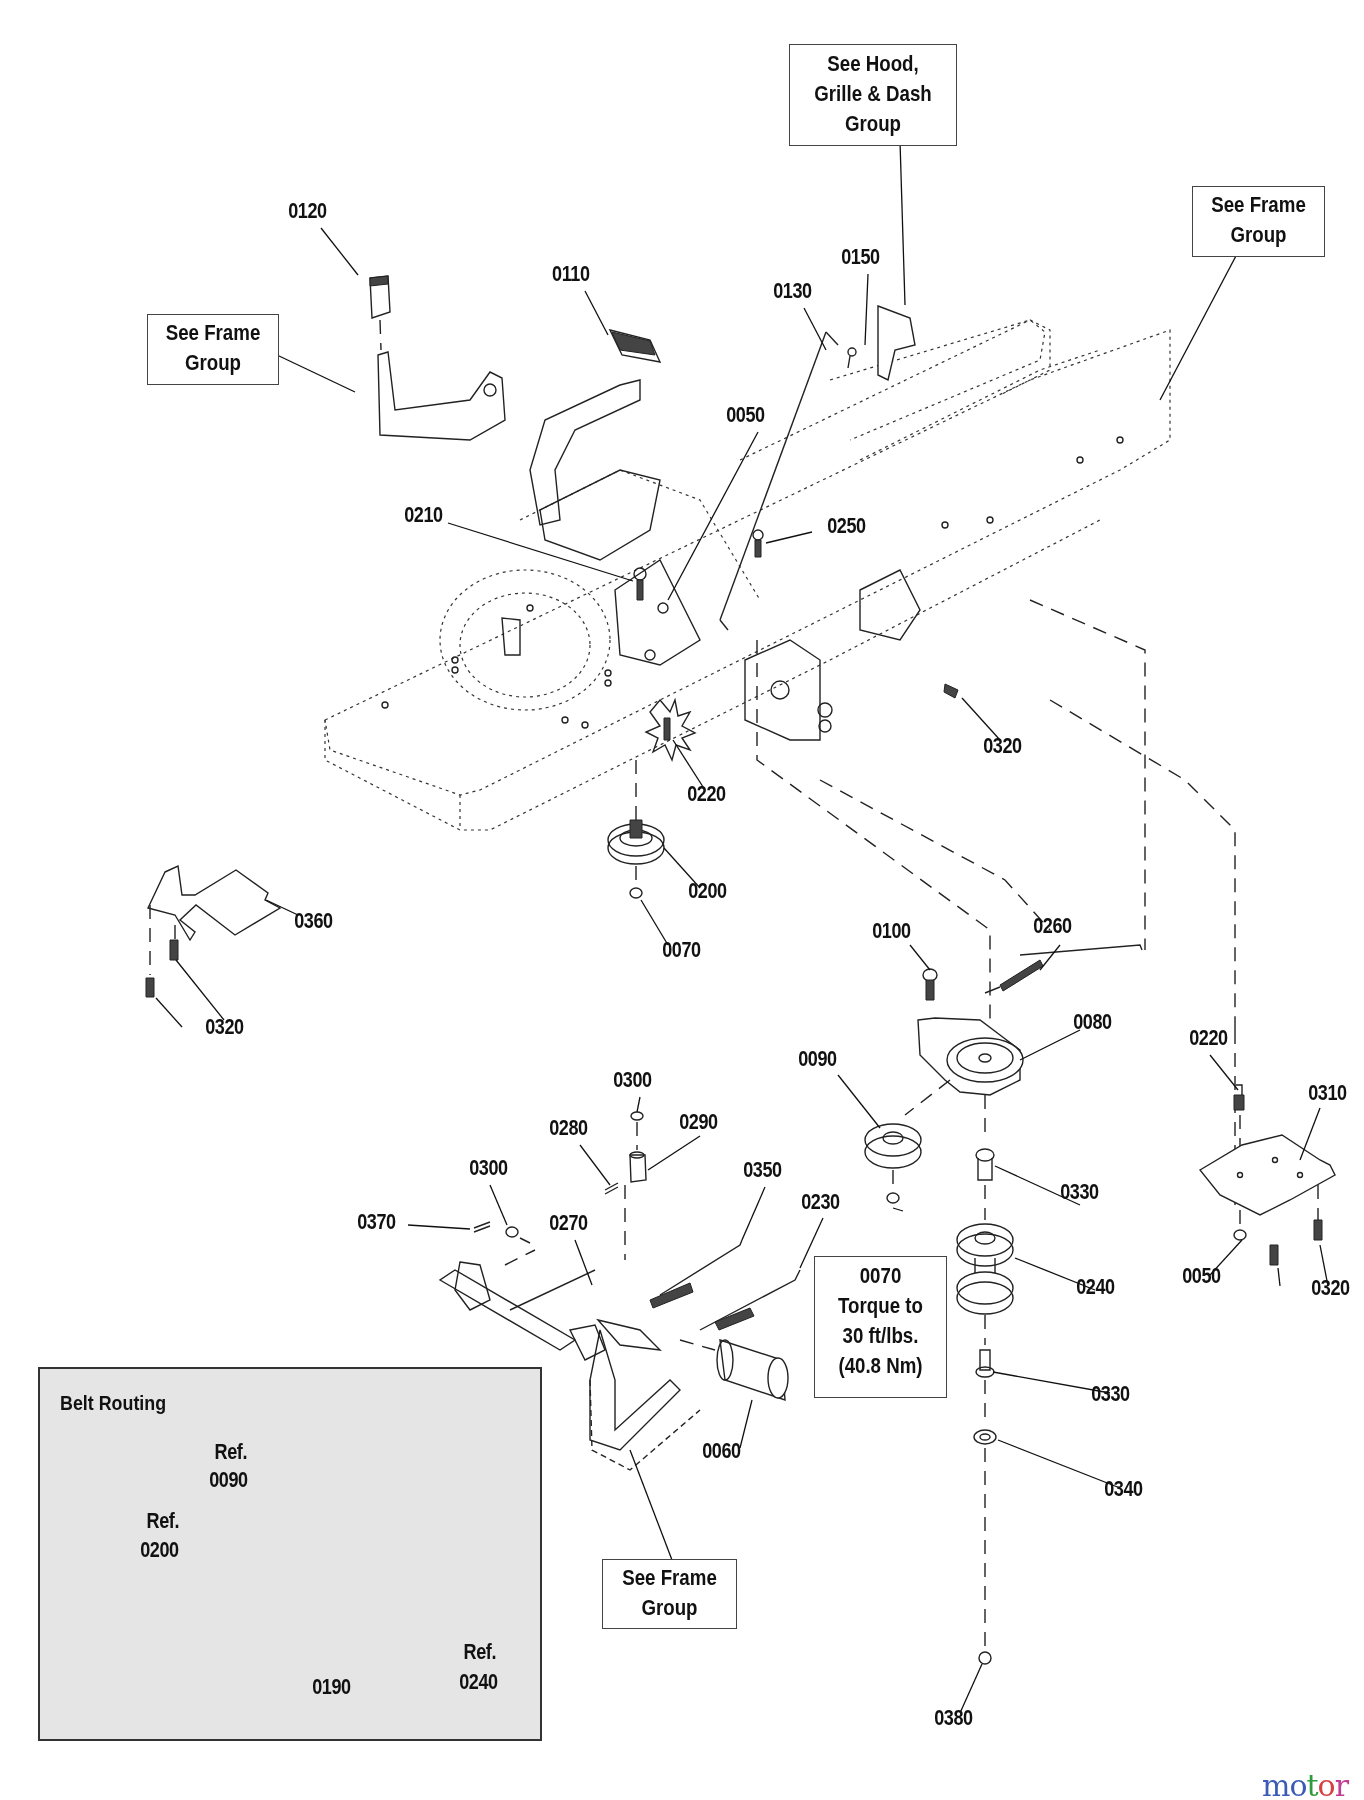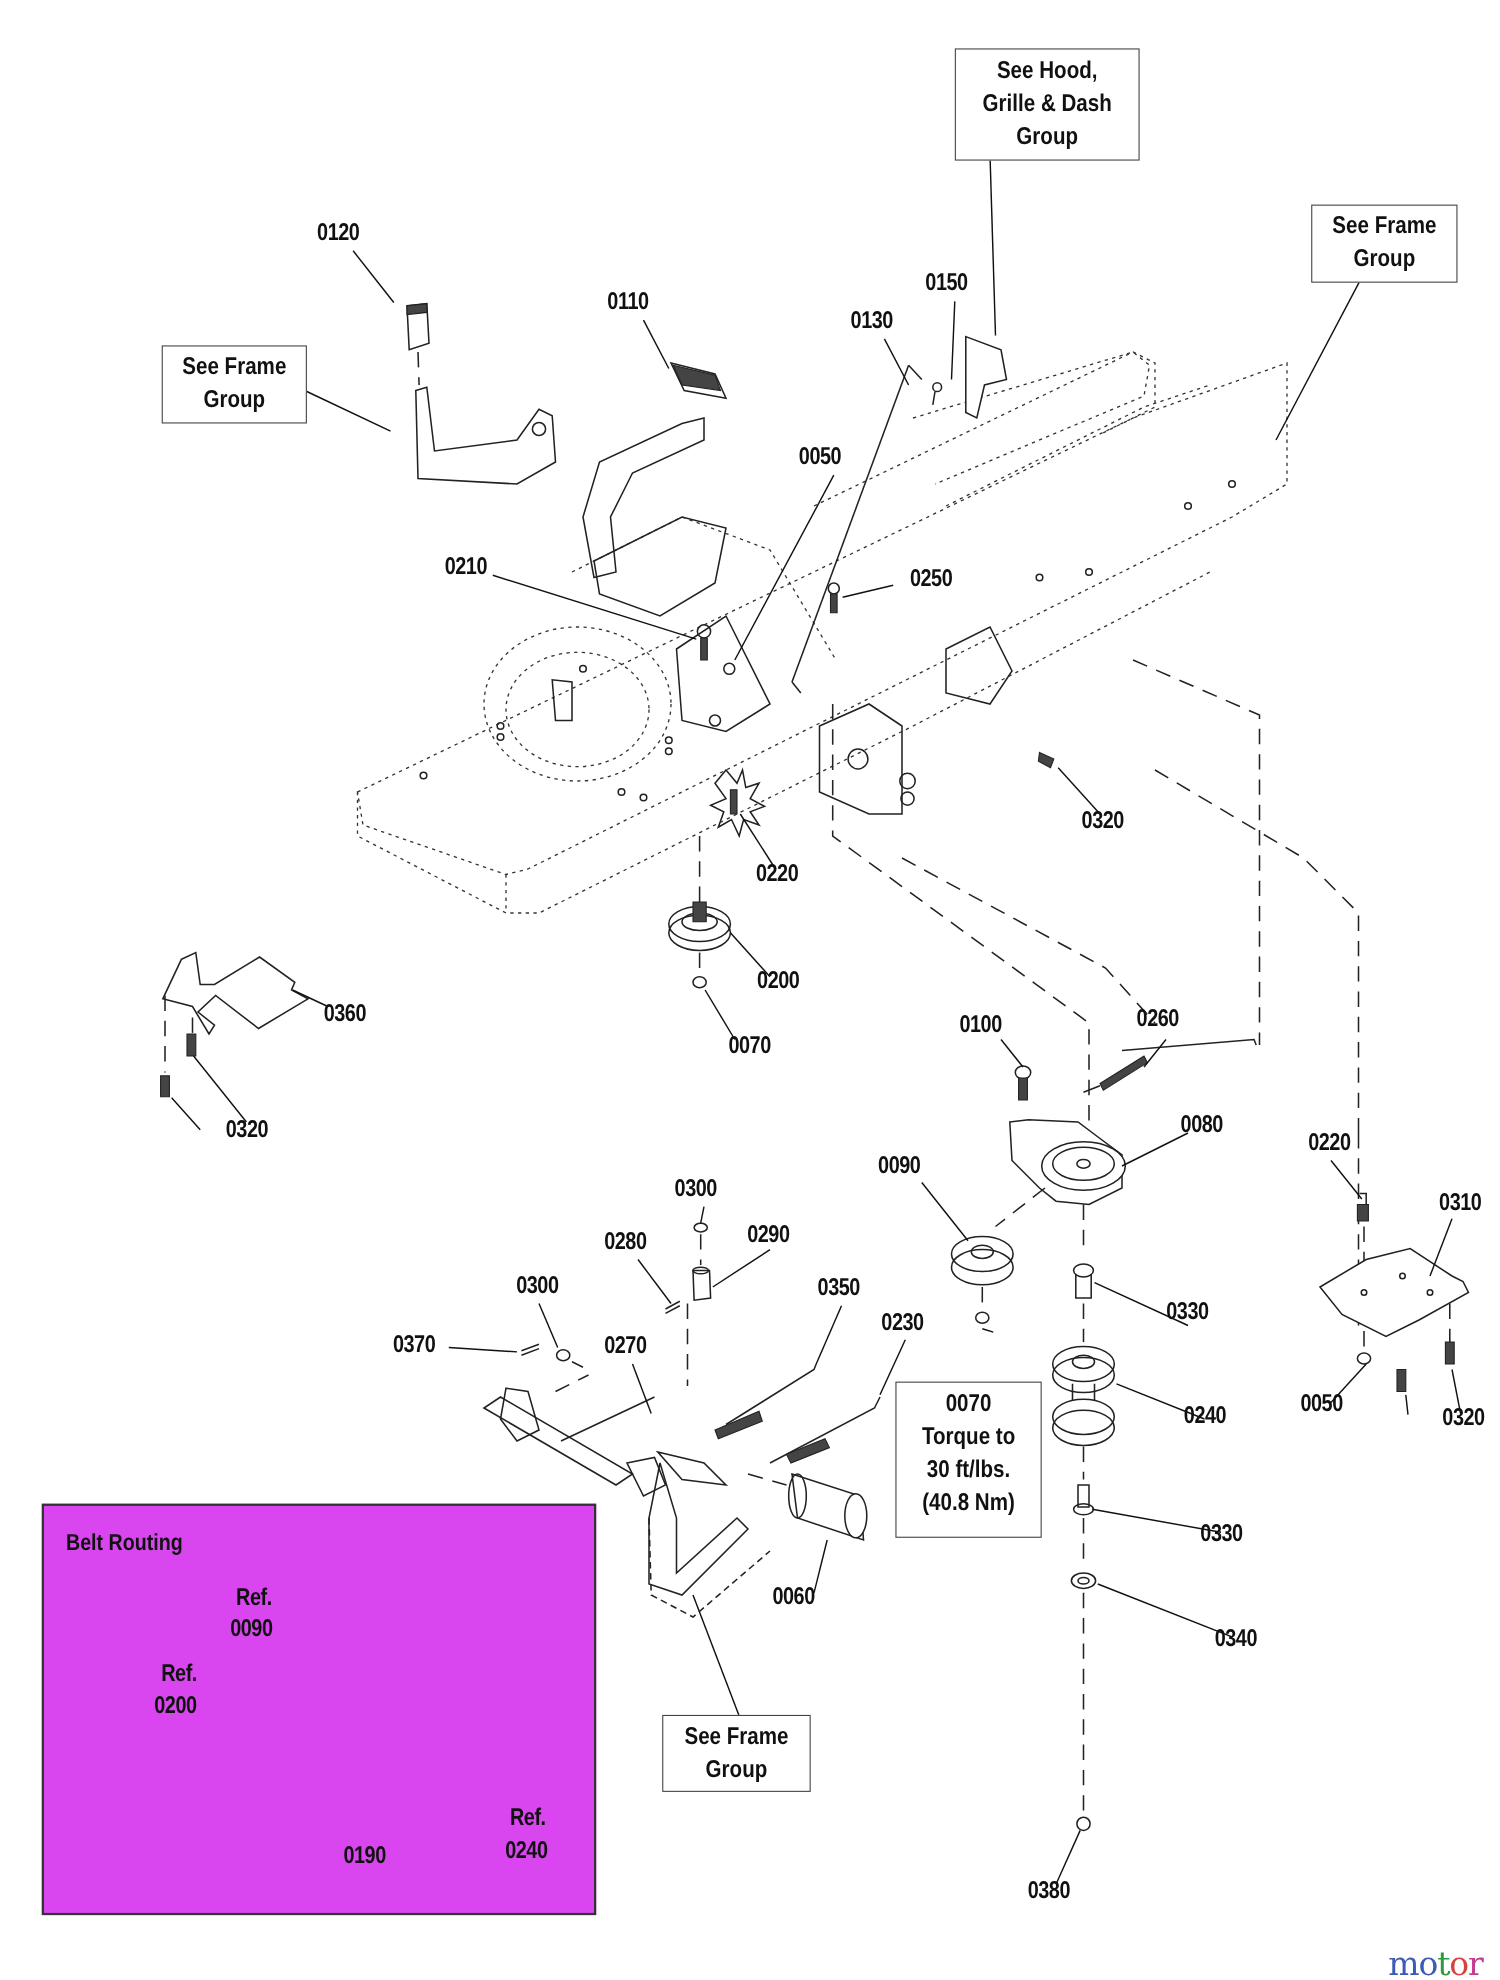--- a/index.html
+++ b/index.html
@@ -6,21 +6,21 @@
   body { width:1364px; height:1800px; position:relative; overflow:hidden;
          font-family:"Liberation Sans", sans-serif; color:#111; }
   #art { position:absolute; left:0; top:0; width:1364px; height:1800px; }
   .lbl { position:absolute; font-family:"Liberation Sans Narrow","Liberation Sans", sans-serif;
          font-weight:bold; font-size:22px; letter-spacing:-0.5px; transform:scaleX(0.82);
          transform-origin:center; white-space:nowrap; color:#111; line-height:1; }
   .ref-box { position:absolute; border:1.5px solid #444; background:#fff; text-align:center;
              font-weight:bold; font-size:22px; line-height:30px; color:#111; }
   .ref-box span { display:block; transform:scaleX(0.85); }
   .belt-box { position:absolute; left:38px; top:1367px; width:500px; height:370px;
-              border:2px solid #333; background:#d946ef; }
+              border:2px solid #333; background:#e5e5e5; }
   .belt-title { position:absolute; left:20px; top:22px; font-weight:bold; font-size:21px;
                 transform:scaleX(0.85); transform-origin:left; }
   .logo { position:absolute; left:1262px; top:1768px; font-family:"DejaVu Serif", serif;
           font-size:30px; letter-spacing:-1px; }
   .logo span { display:inline-block; }
 </style>
 </head>
 <body>
 
 <svg id="art" viewBox="0 0 1364 1800" xmlns="http://www.w3.org/2000/svg">
@@ -343,21 +343,21 @@
       <ellipse class="s" cx="392" cy="1590" rx="28" ry="18"></ellipse>
       <ellipse class="s" cx="392" cy="1600" rx="28" ry="18"></ellipse>
     </g>
     <g>
       <path class="s" stroke-width="2.2" d="M295,1533 L350,1520 L418,1537 L205,1670 C160,1690 85,1670 140,1635 L250,1615 L285,1600 L295,1533"></path>
       <path class="s" stroke-width="1.2" d="M300,1536 L350,1525 L412,1540 L205,1664 C170,1680 100,1665 145,1640 L250,1620 L292,1604 L300,1536"></path>
     </g>
   </g>
 </svg>
 
-<div class="ref-box" style="left:868px;top:44px;width:166px;height:96px;padding-top:4px;line-height:30px;">
+<div class="ref-box" style="left:789px;top:44px;width:166px;height:96px;padding-top:4px;line-height:30px;">
   <span>See Hood,</span>
   <span>Grille &amp; Dash</span>
   <span>Group</span>
 </div>
 <div class="ref-box" style="left:1192px;top:186px;width:131px;height:66px;padding-top:3px;">
   <span>See Frame</span>
   <span>Group</span>
 </div>
 <div class="ref-box" style="left:147px;top:314px;width:130px;height:66px;padding-top:3px;">
   <span>See Frame</span>

